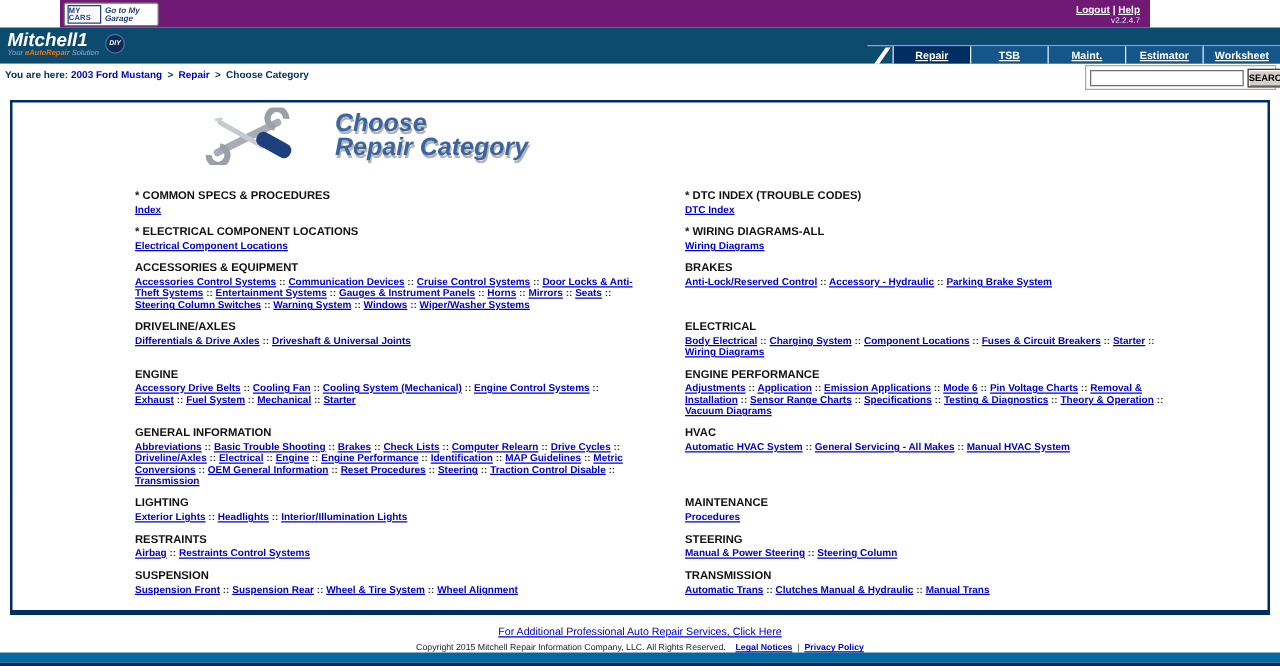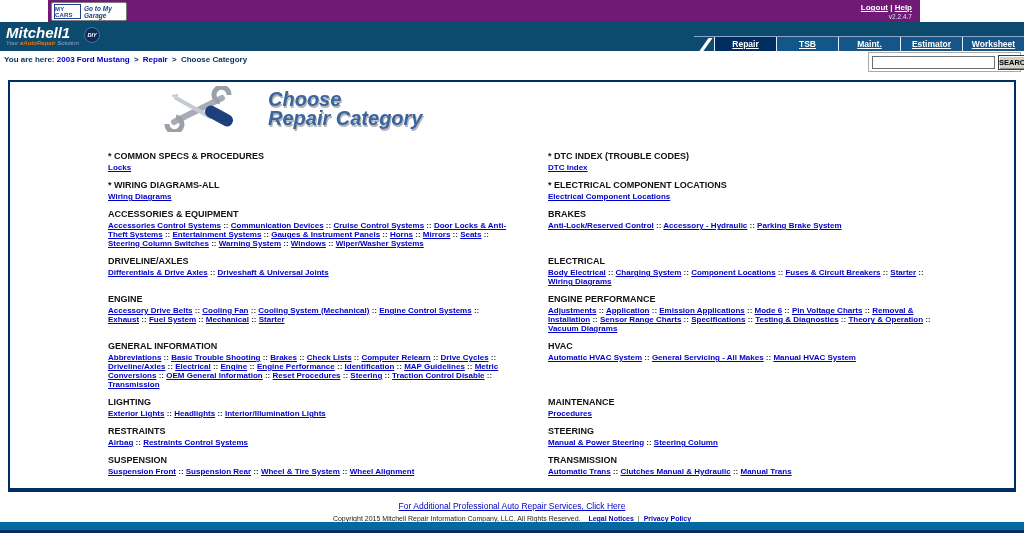--- a/index.html
+++ b/index.html
@@ -147,33 +147,33 @@
       <rect x="44" y="24" width="30" height="12" rx="5.5" transform="rotate(29 59 30)" fill="#1d3f7c"></rect>
     </svg>
     <div class="title-txt">
       <div>Choose</div>
       <div>Repair Category</div>
     </div>
   </div>
   <div class="cat-grid">
       <div>
         <div class="cat-h">* COMMON SPECS &amp; PROCEDURES</div>
-        <div class="cat-links"><span class="lnk">Locks</span></div>
+        <div class="cat-links"><span class="lnk">Index</span></div>
       </div>
       <div>
         <div class="cat-h">* DTC INDEX (TROUBLE CODES)</div>
         <div class="cat-links"><span class="lnk">DTC Index</span></div>
       </div>
       <div>
+        <div class="cat-h">* ELECTRICAL COMPONENT LOCATIONS</div>
+        <div class="cat-links"><span class="lnk">Electrical Component Locations</span></div>
+      </div>
+      <div>
         <div class="cat-h">* WIRING DIAGRAMS-ALL</div>
         <div class="cat-links"><span class="lnk">Wiring Diagrams</span></div>
-      </div>
-      <div>
-        <div class="cat-h">* ELECTRICAL COMPONENT LOCATIONS</div>
-        <div class="cat-links"><span class="lnk">Electrical Component Locations</span></div>
       </div>
       <div>
         <div class="cat-h">ACCESSORIES &amp; EQUIPMENT</div>
         <div class="cat-links"><span class="lnk">Accessories Control Systems</span><span class="sep"> :: </span><span class="lnk">Communication Devices</span><span class="sep"> :: </span><span class="lnk">Cruise Control Systems</span><span class="sep"> :: </span><span class="lnk">Door Locks &amp; Anti-Theft Systems</span><span class="sep"> :: </span><span class="lnk">Entertainment Systems</span><span class="sep"> :: </span><span class="lnk">Gauges &amp; Instrument Panels</span><span class="sep"> :: </span><span class="lnk">Horns</span><span class="sep"> :: </span><span class="lnk">Mirrors</span><span class="sep"> :: </span><span class="lnk">Seats</span><span class="sep"> :: </span><span class="lnk">Steering Column Switches</span><span class="sep"> :: </span><span class="lnk">Warning System</span><span class="sep"> :: </span><span class="lnk">Windows</span><span class="sep"> :: </span><span class="lnk">Wiper/Washer Systems</span></div>
       </div>
       <div>
         <div class="cat-h">BRAKES</div>
         <div class="cat-links"><span class="lnk">Anti-Lock/Reserved Control</span><span class="sep"> :: </span><span class="lnk">Accessory - Hydraulic</span><span class="sep"> :: </span><span class="lnk">Parking Brake System</span></div>
       </div>
       <div>

